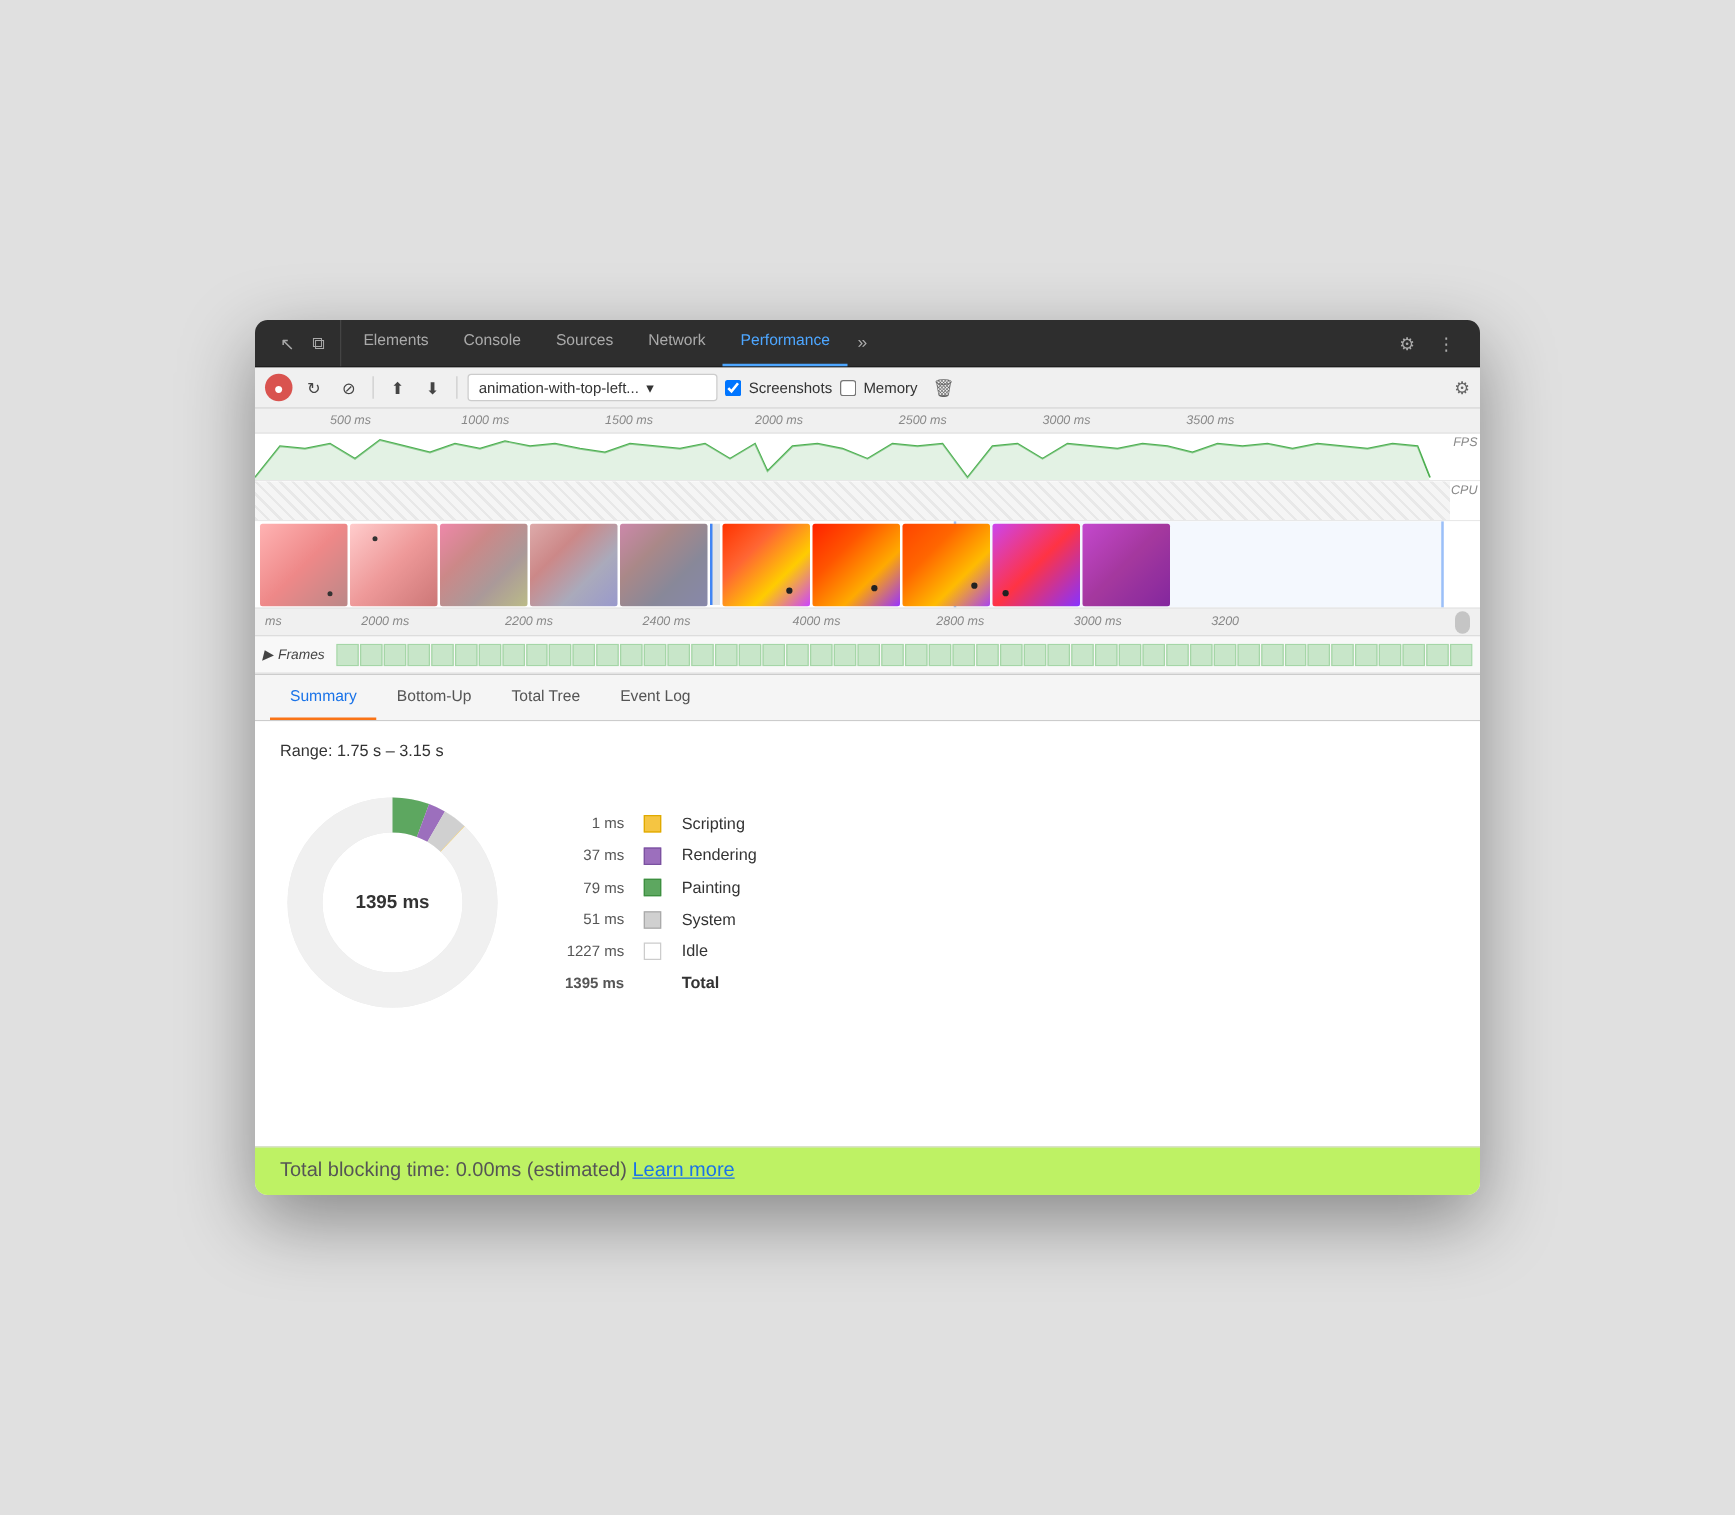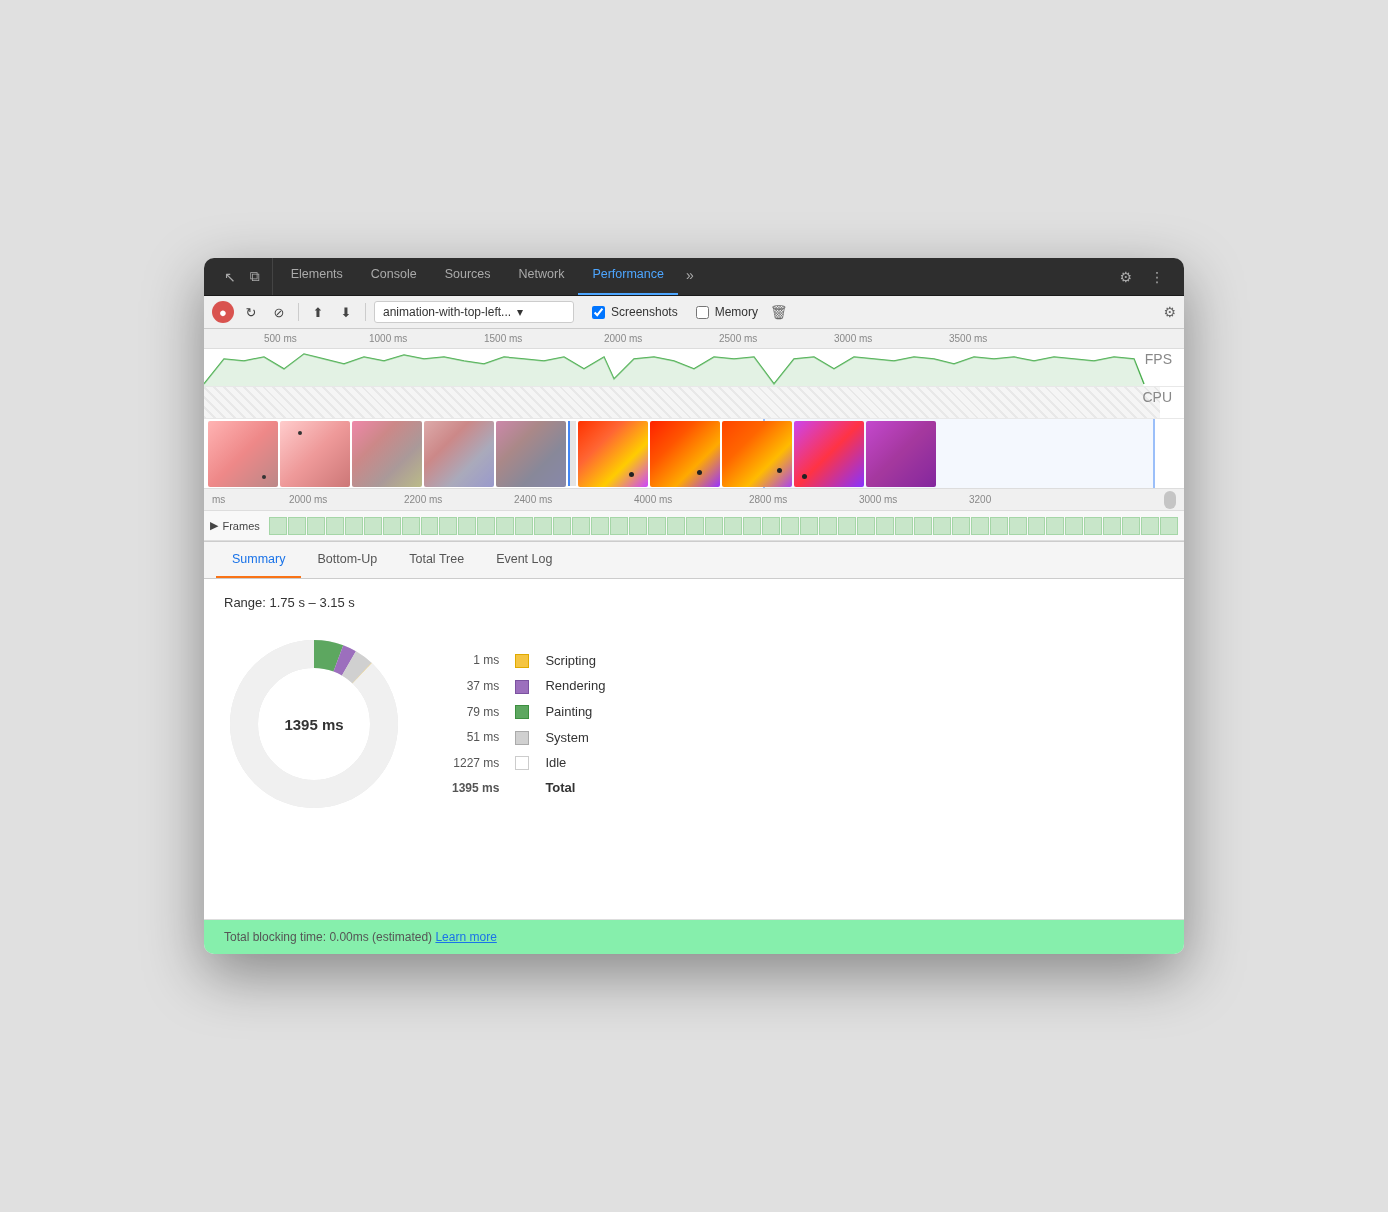--- a/index.html
+++ b/index.html
@@ -124,38 +124,39 @@
       display: flex;
       align-items: center;
       gap: 6px;
       flex: 0 0 auto;
       min-width: 200px;
     }
     .checkbox-group {
       display: flex;
       align-items: center;
       gap: 6px;
-      margin-left: 12px;
+      margin-left: 0;
     }
     .cb-label { font-size: 12px; color: #333; }
     .trash-btn {
       margin-left: 6px;
       color: #666;
       cursor: pointer;
       font-size: 14px;
     }
     .settings-btn {
       margin-left: auto;
       color: #666;
       cursor: pointer;
       font-size: 14px;
     }
     .timeline-area {
       background: #f8f8f8;
       border-bottom: 1px solid #ccc;
+      font-style: italic;
     }
     .timeline-ruler {
       display: flex;
       align-items: center;
       height: 20px;
       background: #f0f0f0;
       border-bottom: 1px solid #ddd;
       padding-left: 10px;
       font-size: 11px;
       color: #666;
@@ -168,23 +169,23 @@
       color: #888;
     }
     .fps-row, .cpu-row, .net-row {
       height: 40px;
       position: relative;
       border-bottom: 1px solid #e8e8e8;
       overflow: hidden;
     }
     .row-label {
       position: absolute;
-      right: 12px;
+      right: 2px;
       top: 2px;
-      font-size: 14px;
+      font-size: 10px;
       color: #888;
       z-index: 2;
     }
     .screenshots-row {
       height: 70px;
       display: flex;
       gap: 2px;
       padding: 2px 4px;
       background: #fff;
       border-bottom: 1px solid #ddd;
@@ -304,24 +305,24 @@
       display: inline-block;
       vertical-align: middle;
     }
     .legend-label {
       font-size: 13px;
     }
     .legend-total {
       font-weight: bold;
     }
     .bottom-bar {
-      background: #86efac;
+      background: #bef264;
       border-top: 1px solid #ddd;
       padding: 10px 20px;
-      font-size: 12px;
+      font-size: 16px;
       color: #555;
     }
     .learn-more {
       color: #1a73e8;
       text-decoration: underline;
       cursor: pointer;
     }
     .selected-region {
       position: absolute;
       top: 0;

